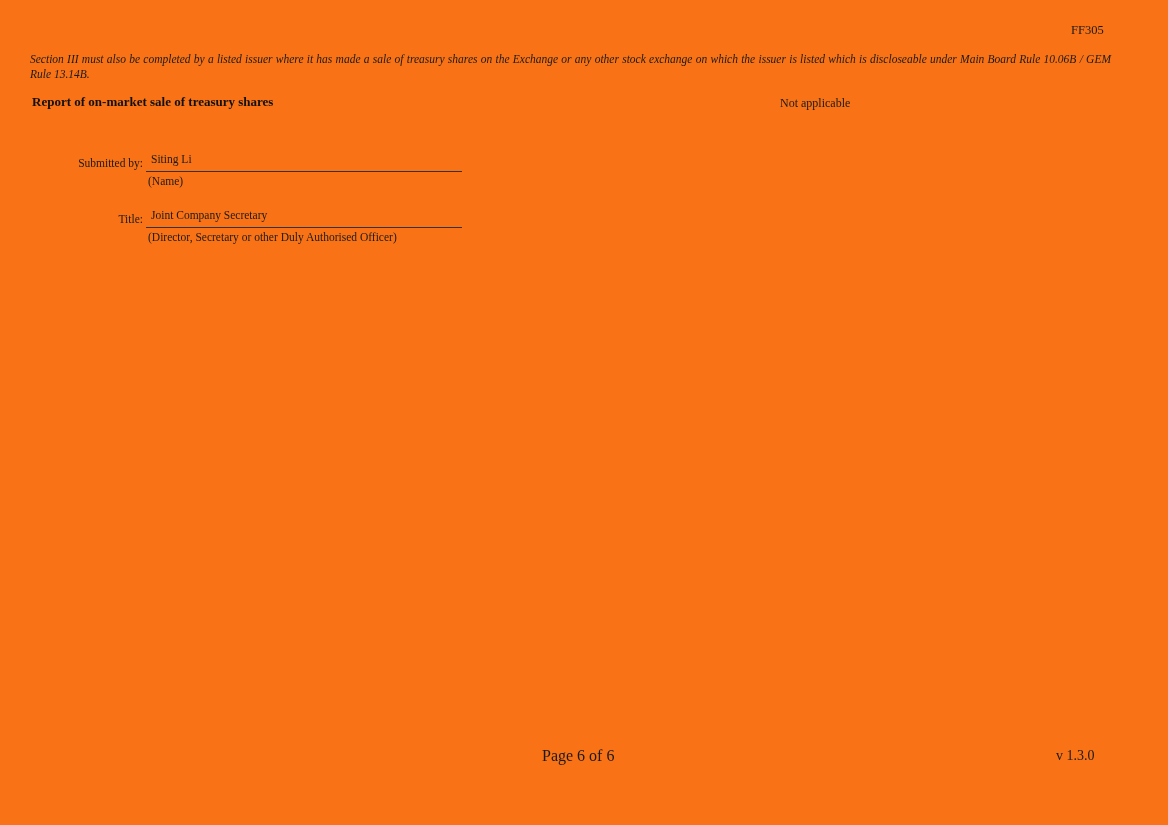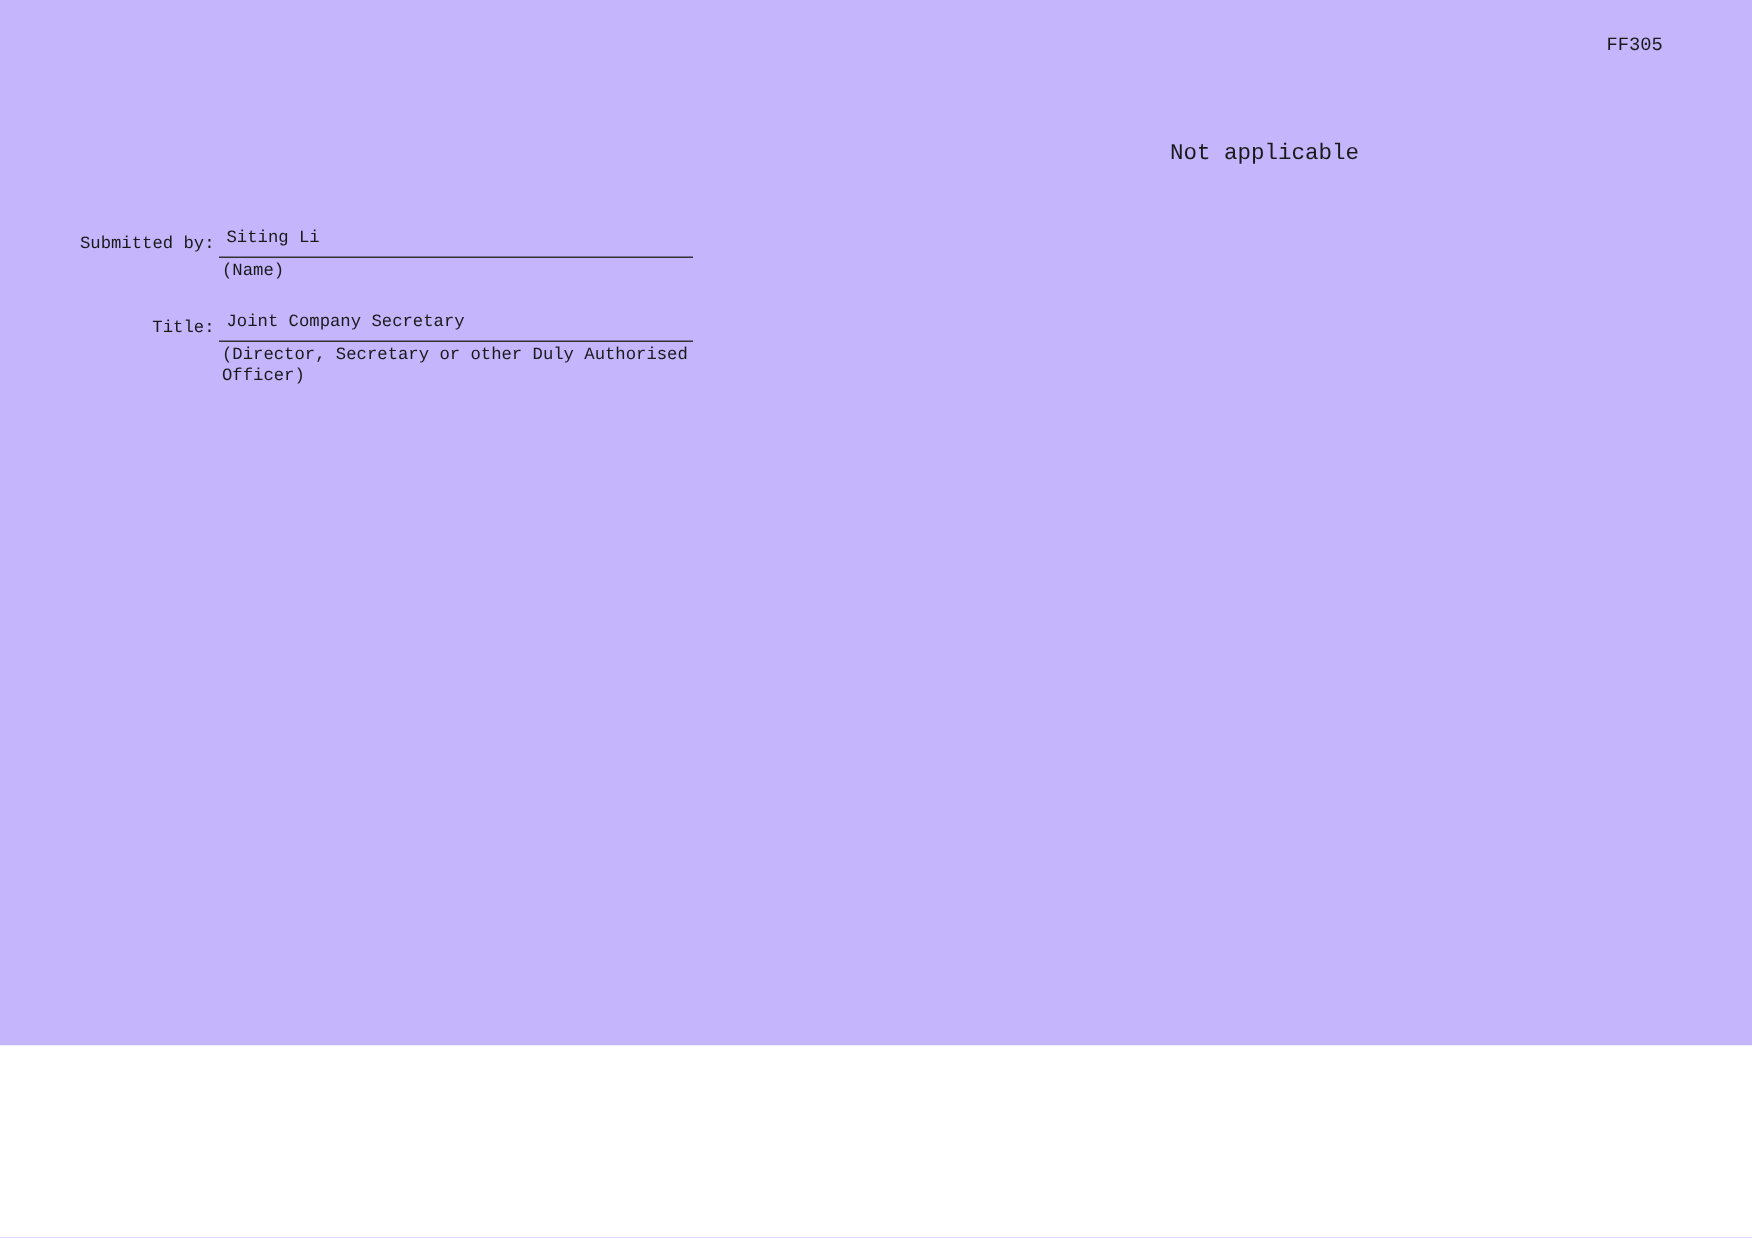--- a/index.html
+++ b/index.html
@@ -3,23 +3,23 @@
 <meta charset="utf-8">
 <style>
   html, body {
     margin: 0;
     padding: 0;
     background: #ffffff;
   }
   .page {
     position: relative;
     width: 1168px;
-    height: 697px;
-    background: #c4b5fd;
-    font-family: Liberation Mono, monospace;
+    height: 825px;
+    background: #f97316;
+    font-family: Liberation Serif, serif;
     color: #1a1a1a;
     overflow: hidden;
   }
   .form-code {
     position: absolute;
     top: 23px;
     left: 1071px;
     font-size: 12.5px;
     line-height: 14px;
   }
@@ -41,21 +41,21 @@
     margin: 0;
     font-size: 13px;
     font-weight: bold;
     line-height: 16px;
     color: #111;
   }
   .not-applicable {
     position: absolute;
     top: 96px;
     left: 780px;
-    font-size: 15px;
+    font-size: 12px;
     line-height: 14px;
   }
   .field-row {
     position: absolute;
     left: 0;
     display: flex;
     align-items: flex-start;
   }
   .field-row.submitted-by { top: 152px; }
   .field-row.title-field  { top: 208px; }
@@ -99,21 +99,23 @@
     line-height: 14px;
   }
 </style>
 </head>
 <body>
 
 <div class="page">
 
   <div class="form-code">FF305</div>
 
+  <p class="instruction">Section III must also be completed by a listed issuer where it has made a sale of treasury shares on the Exchange or any other stock exchange on which the issuer is listed which is discloseable under Main Board Rule 10.06B / GEM Rule 13.14B.</p>
 
+  <h1 class="section-heading">Report of on-market sale of treasury shares</h1>
 
   <span class="not-applicable">Not applicable</span>
 
   <div class="field-row title-field">
     <div class="field-label">Title:</div>
     <div class="field-box">
       <div class="field-value">Joint Company Secretary</div>
       <div class="field-caption">(Director, Secretary or other Duly Authorised Officer)</div>
     </div>
   </div>

